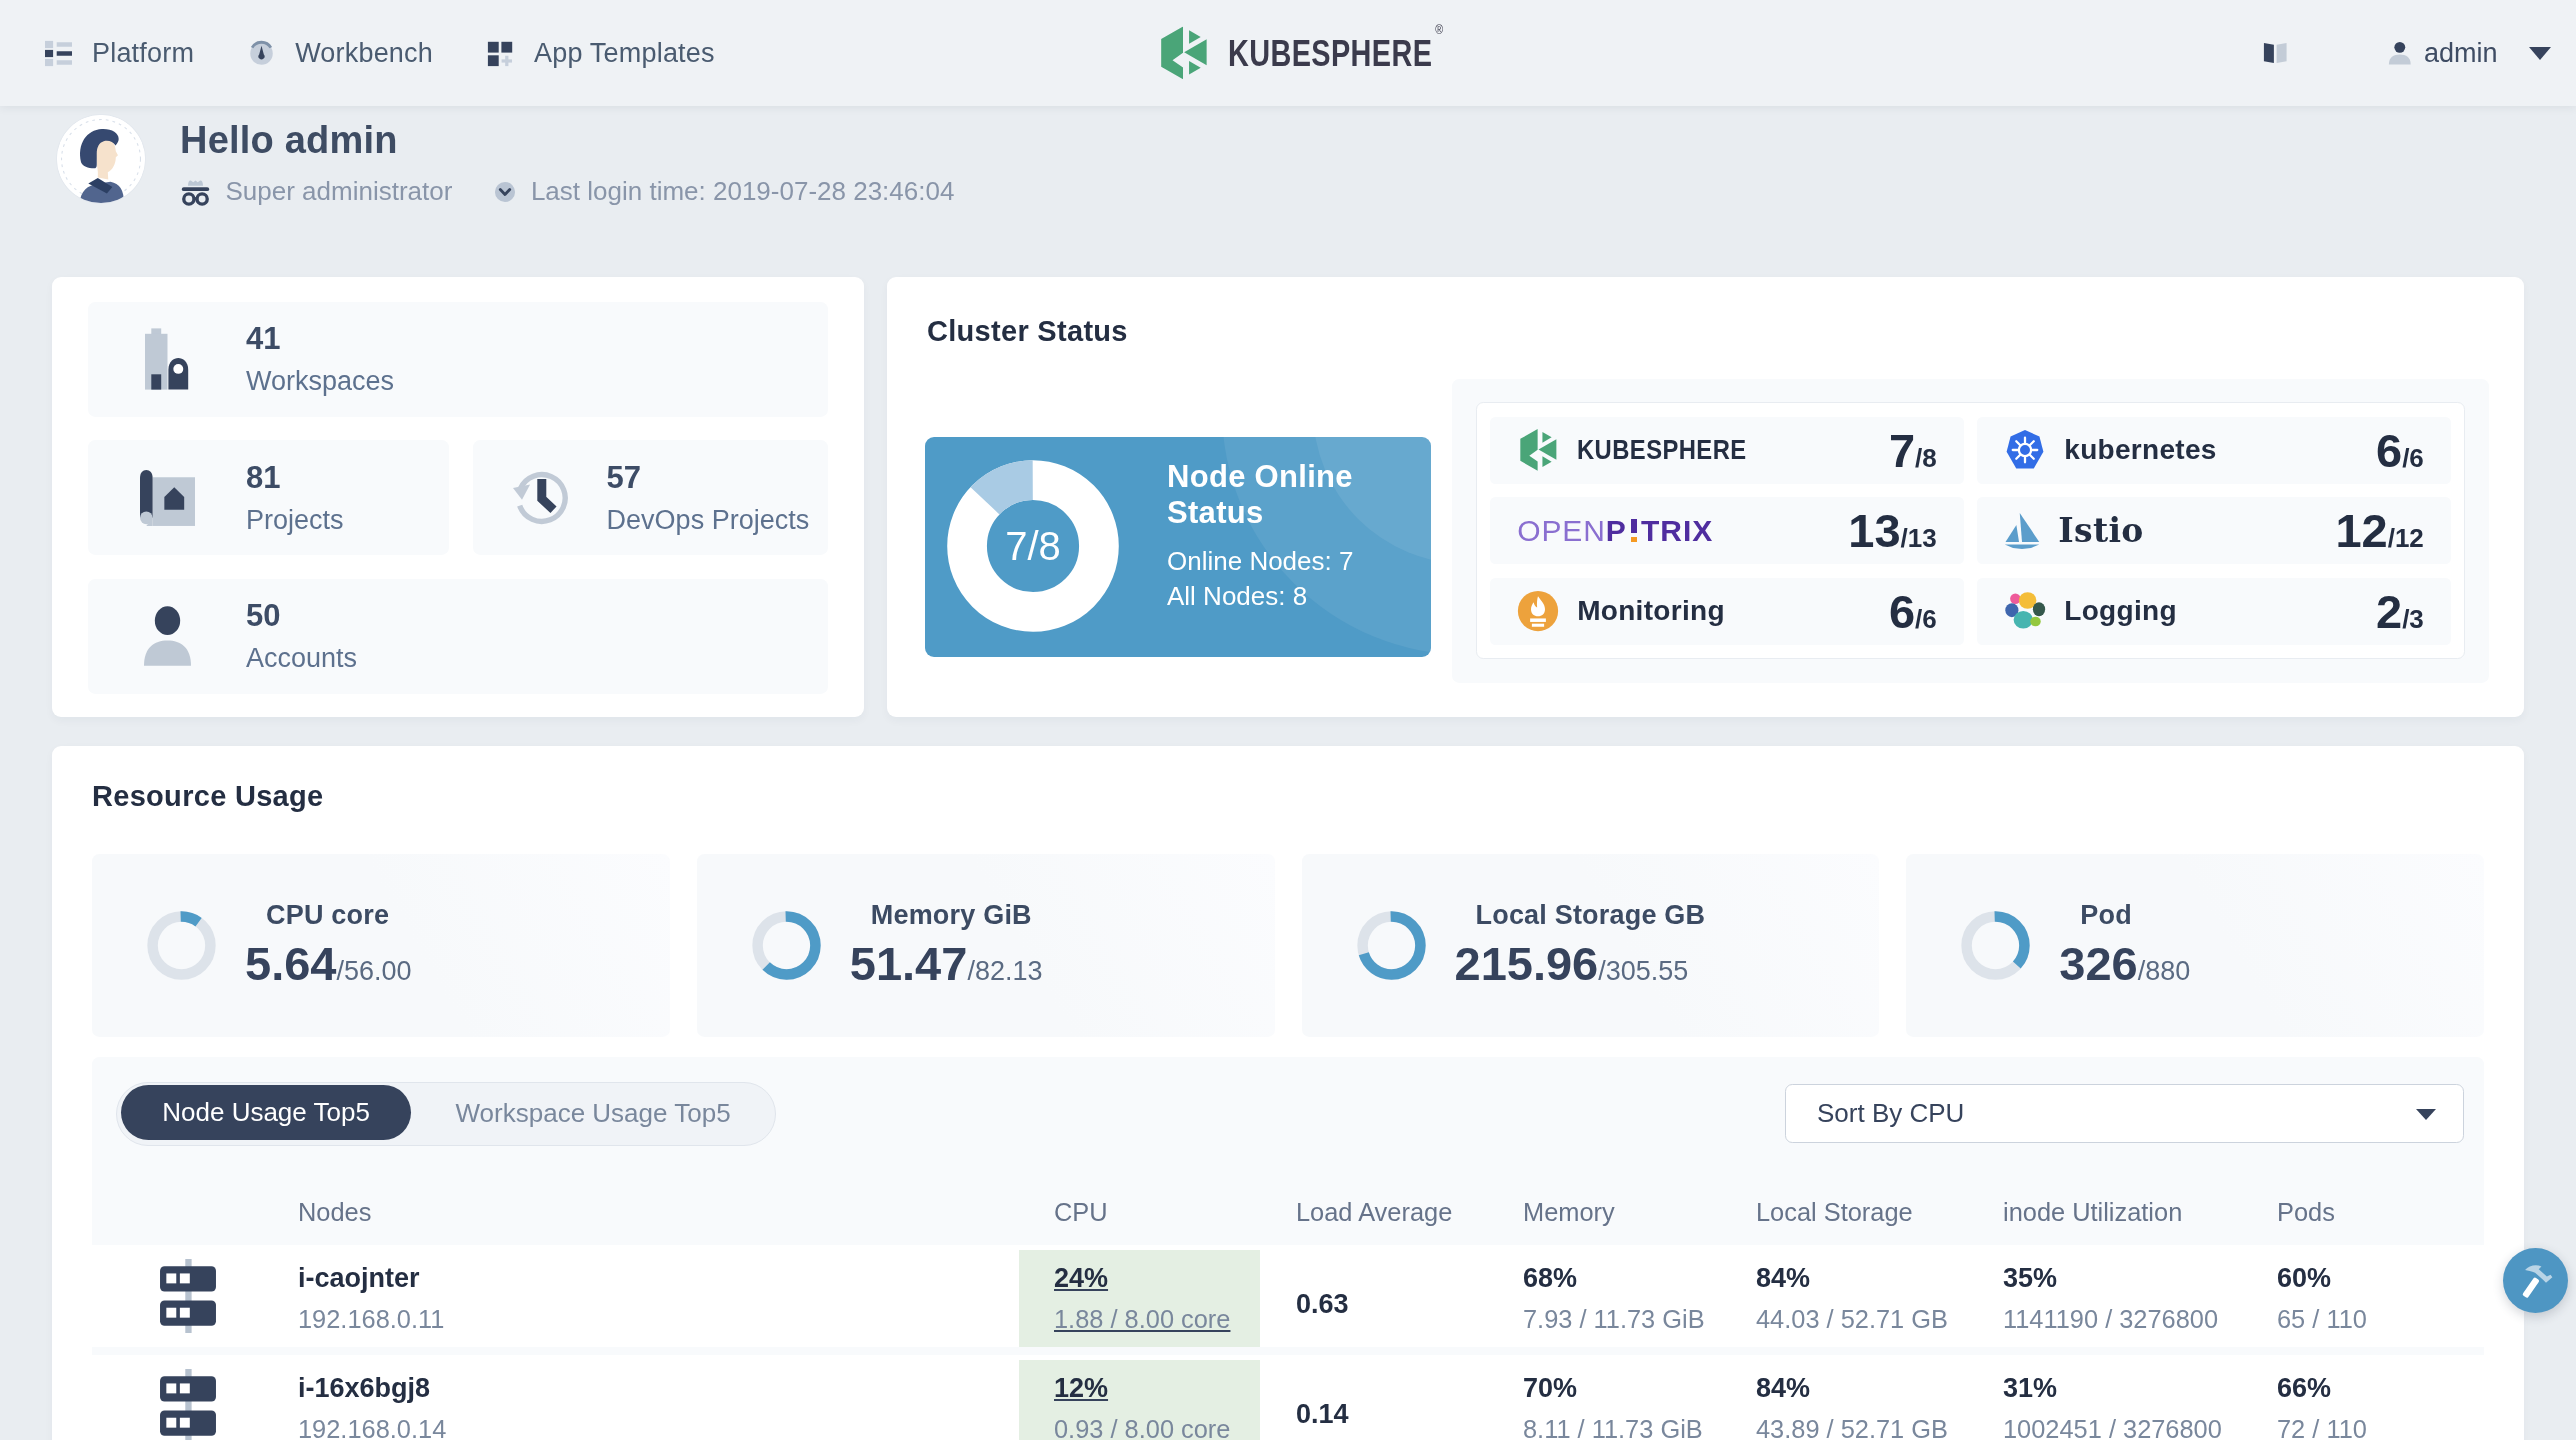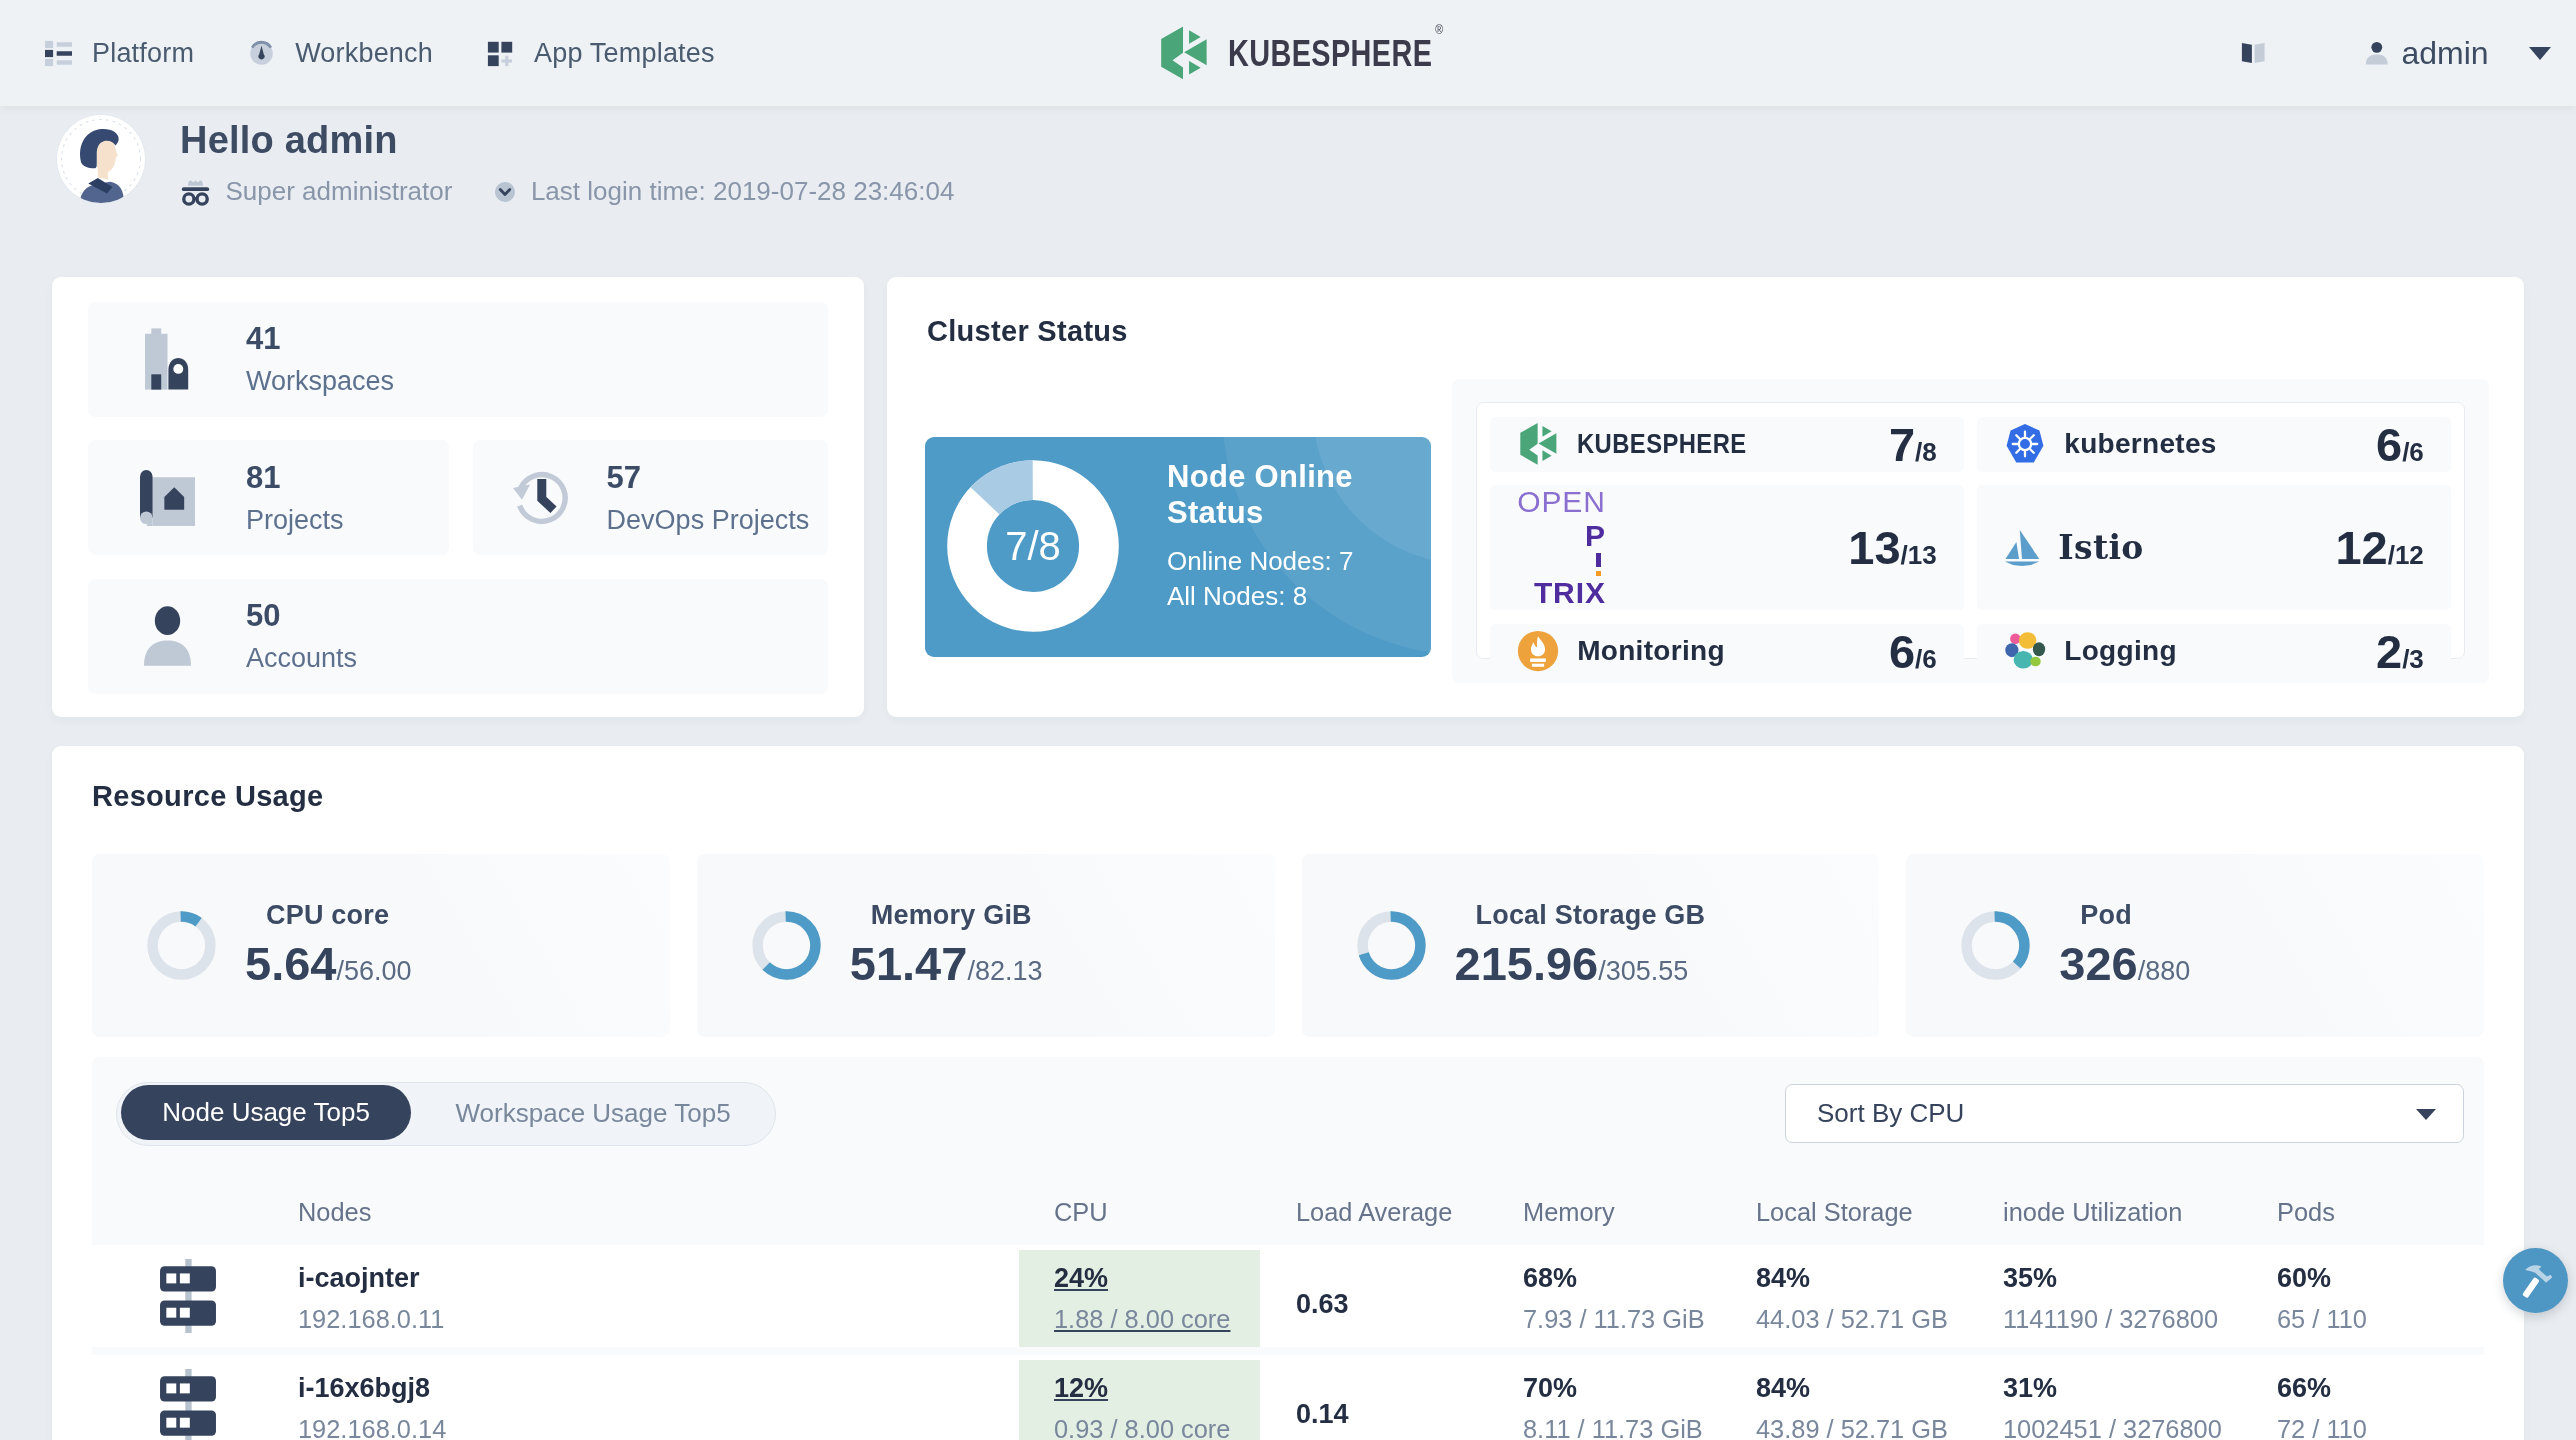--- a/index.html
+++ b/index.html
@@ -19,21 +19,21 @@
   .nav-item { display:flex; align-items:center; cursor:pointer; margin-right:54px; }
   .nav-item .nicon { width:27px; height:27px; margin-right:20px; }
   .nav-item .nlabel { font-size:27px; color:#4a5b70; letter-spacing:0.2px; }
   .logo { position:absolute; left:1160px; top:50%; transform:translateY(-50%); display:flex; align-items:center; }
   .logo svg.mark { width:47px; height:53px; }
   .logo .word { font-size:37px; font-weight:bold; color:#3b3b4c; letter-spacing:0.5px; margin-left:21px; transform:scaleX(.78); transform-origin:left center; display:inline-block; white-space:nowrap; }
   .logo .reg { font-size:13.6px; color:#3b3b4c; vertical-align:top; position:relative; top:-11px; left:3.6px; font-weight:normal;}
   .nav-right { position:absolute; right:25.4px; top:0; height:106px; display:flex; align-items:center; }
   .nav-right .book { width:24.5px; height:22px; margin-right:100px; cursor:pointer; }
   .nav-right .userico { width:23.6px; height:23.6px; margin-right:12.7px; }
-  .nav-right .uname { font-size:32px; color:#3e4c63; margin-right:40px;text-align:center; }
+  .nav-right .uname { font-size:27px; color:#3e4c63; margin-right:31px;text-align:center; }
   .caret { width:0; height:0; border-left:11.8px solid transparent; border-right:11.8px solid transparent; border-top:13.6px solid #36435c; cursor:pointer; }
   
   .hero { position:relative; height:171px; }
   .avatar { position:absolute; left:57px; top:9px; width:88px; height:88px; border-radius:50%; background:#fff; box-shadow:0 0 0 0.9px #e3e8ee; overflow:hidden;}
   .hero-text { position:absolute; left:180px; top:12.7px; }
   .hero-title { font-size:38px; font-weight:bold; color:#3e4c63; letter-spacing:0.2px;}
   .hero-sub { display:flex; align-items:center; margin-top:14.5px; }
   .hero-sub .sicon { width:31px; height:30px; margin-right:14.5px; }
   .hero-sub .stext { font-size:26px; color:#8995a9; }
   .hero-sub .gap { width:42px; }
@@ -66,21 +66,21 @@
   .comp-panel { position:absolute; left:565px; top:102px; right:35px; height:304px; background:#f8fafc; border-radius:7.3px; }
   .comp-box { position:absolute; left:23.6px; top:23px; right:23.6px; bottom:23.6px; background:#fff; border:1.8px solid #e8ecf1; border-radius:7.3px;
      padding:13.6px; display:grid; grid-template-columns:1fr 1fr; grid-auto-rows:1fr; gap:13.6px; }
   .comp-tile { background:#f8fafc; border-radius:5.4px; display:flex; align-items:center; padding:0 27px; }
   .comp-tile .cicon { width:42px; height:42px; flex:none; display:flex; align-items:center; justify-content:center;}
   .comp-tile .cname { font-size:28px; font-weight:bold; color:#242e42; margin-left:18px; letter-spacing:0.3px;}
   .comp-val { margin-left:auto; white-space:nowrap; }
   .comp-val .big { font-size:47px; font-weight:bold; color:#242e42; }
   .comp-val .small { font-size:26px; font-weight:bold; color:#242e42; }
   
-  .op-mark { display:flex; align-items:flex-end;flex-direction:column; }
+  .op-mark { display:flex; align-items:center; }
   .op-light { font-size:30px; color:#8a6fd0; letter-spacing:0.9px; }
   .op-bold { font-size:30px; font-weight:bold; color:#4f2d9f; letter-spacing:0.9px; }
   .op-ex { display:inline-block; position:relative; width:9px; height:23px; margin:0 2.7px; }
   .op-ex .bar { position:absolute; left:1.8px; top:0; width:5.4px; height:13.6px; background:#4f2d9f; }
   .op-ex .dot { position:absolute; left:1.8px; bottom:0; width:5.4px; height:5.4px; background:#f59a23; }
   
   .res-card { margin:29px 52px 0 52px; position:relative; min-height:816px; padding:34px 40px 0 40px; }
   .usage-panel { margin-top:20px; background:#f8fafc; border-radius:7.3px; padding-top:24.5px; }
   .res-tiles { display:grid; grid-template-columns:repeat(4,1fr); gap:27px; margin-top:41px; }
   .res-tile { background:linear-gradient(60deg,#f7f9fb 55%,#fbfcfe 100%); border-radius:7.3px; height:183px; display:flex; align-items:center; padding-left:55px; }

